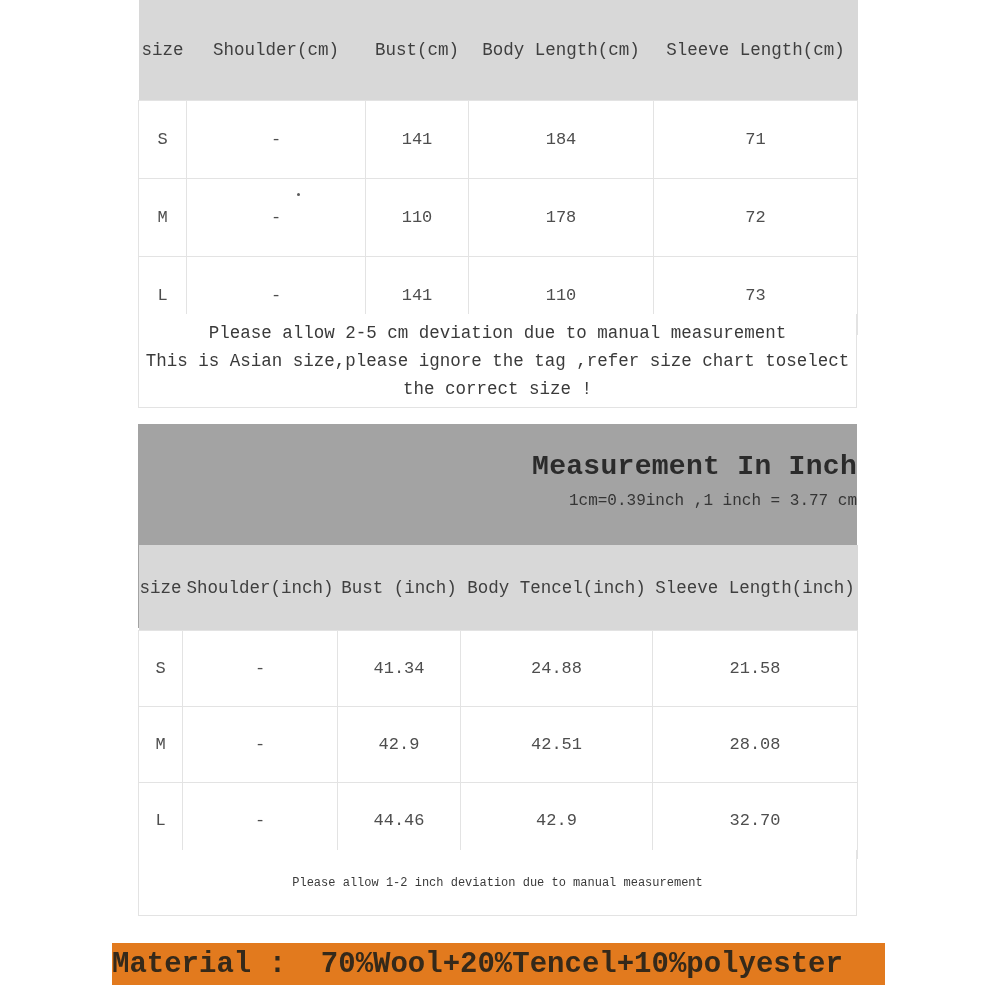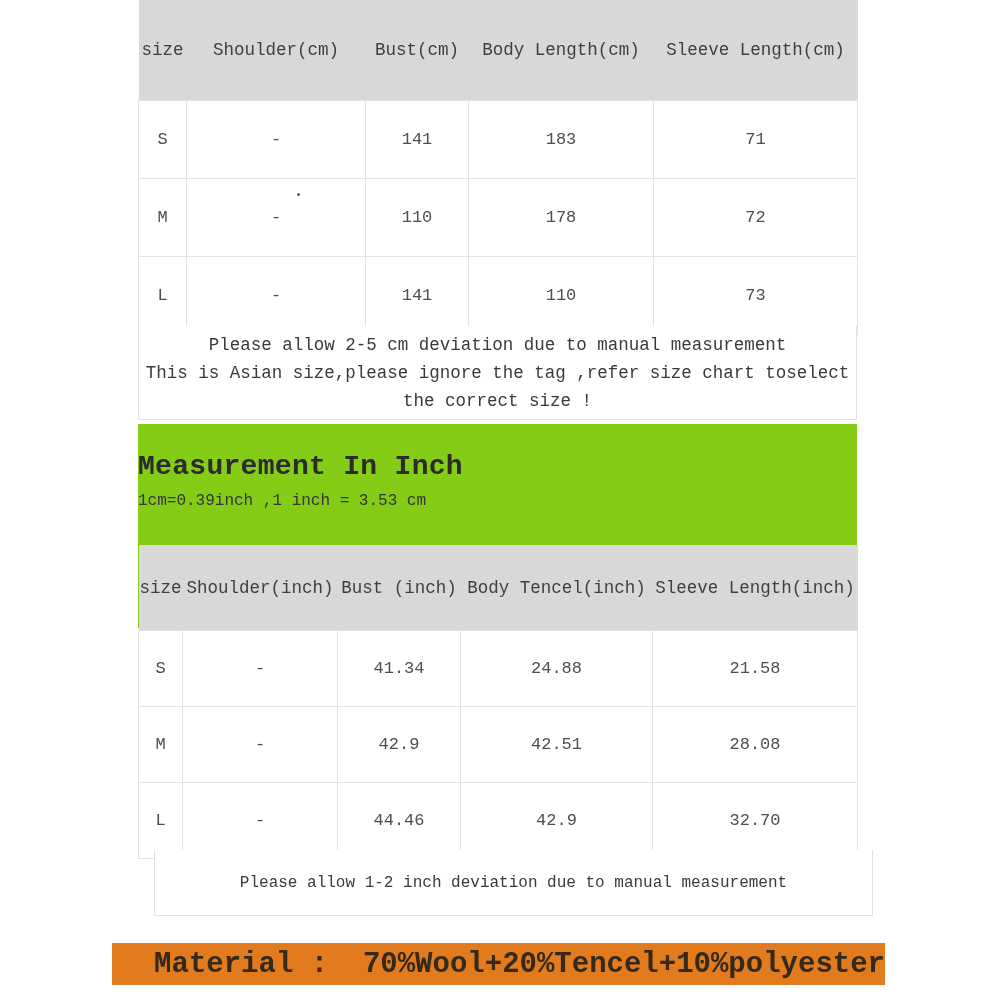--- a/index.html
+++ b/index.html
@@ -30,36 +30,36 @@
   }
   #cm-table td   { height:75px; }
   #inch-table td { height:73px; }
 
   .note-box {
     position:absolute; left:138px; width:719px; background:#ffffff;
     border:1px solid #e3e3e3; border-top:none; box-sizing:border-box;
     display:flex; flex-direction:column; justify-content:center; align-items:center;
     text-align:center; color:#3a3a3a;
   }
-  #cm-note-box   { top:326px; height:94px; font-size:17.5px; line-height:28px; }
-  #inch-note-box { top:850px; height:66px; font-size:16px;margin-left:16px; }
+  #cm-note-box   { top:314px; height:94px; font-size:17.5px; line-height:28px; }
+  #inch-note-box { top:850px; height:66px; font-size:12px; }
 
   .inch-band {
     position:absolute; left:138px; top:424px; width:719px; height:204px;
-    background:#84cc16; text-align:left;
+    background:#a3a3a3; text-align:right;
   }
   .band-title {
     padding-top:27px; font-size:28px; font-weight:bold; color:#2b2b2b;
     letter-spacing:0.3px;
   }
   .band-subtitle { margin-top:10px; font-size:16px; color:#353535; }
 
   .material-bar {
     position:absolute; left:112px; top:943px; width:773px; height:42px;
-    background:#e27a1e; display:flex; align-items:center; justify-content:flex-end;
+    background:#e27a1e; display:flex; align-items:center; justify-content:flex-start;
     font-size:29px; font-weight:bold; color:#35291a; white-space:pre;
     overflow:hidden;
   }
 
   .stray-dot {
     position:absolute; left:297px; top:193px; width:3px; height:3px;
     background:#5a5a5a; border-radius:50%;
   }
 </style>
 </head>
@@ -82,21 +82,21 @@
         <th>Bust(cm)</th>
         <th>Body Length(cm)</th>
         <th>Sleeve Length(cm)</th>
       </tr>
     </thead>
     <tbody>
       <tr>
         <td>S</td>
         <td>-</td>
         <td>141</td>
-        <td>183</td>
+        <td>184</td>
         <td>71</td>
       </tr>
       <tr>
         <td>M</td>
         <td>-</td>
         <td>110</td>
         <td>178</td>
         <td>72</td>
       </tr>
       <tr>
@@ -111,21 +111,21 @@
 
   <div class="stray-dot"></div>
 
   <div class="note-box" id="cm-note-box">
     <div>Please allow 2-5 cm deviation due to manual measurement</div>
     <div>This is Asian size,please ignore the tag ,refer size chart toselect the correct size !</div>
   </div>
 
   <div class="inch-band">
     <div class="band-title">Measurement In Inch</div>
-    <div class="band-subtitle">1cm=0.39inch ,1 inch = 3.53 cm</div>
+    <div class="band-subtitle">1cm=0.39inch ,1 inch = 3.77 cm</div>
   </div>
 
   <table class="size-table" id="inch-table">
     <colgroup>
       <col style="width:44px">
         <col style="width:155px">
         <col style="width:123px">
       <col style="width:192px">
         <col style="width:205px">
     </colgroup>

